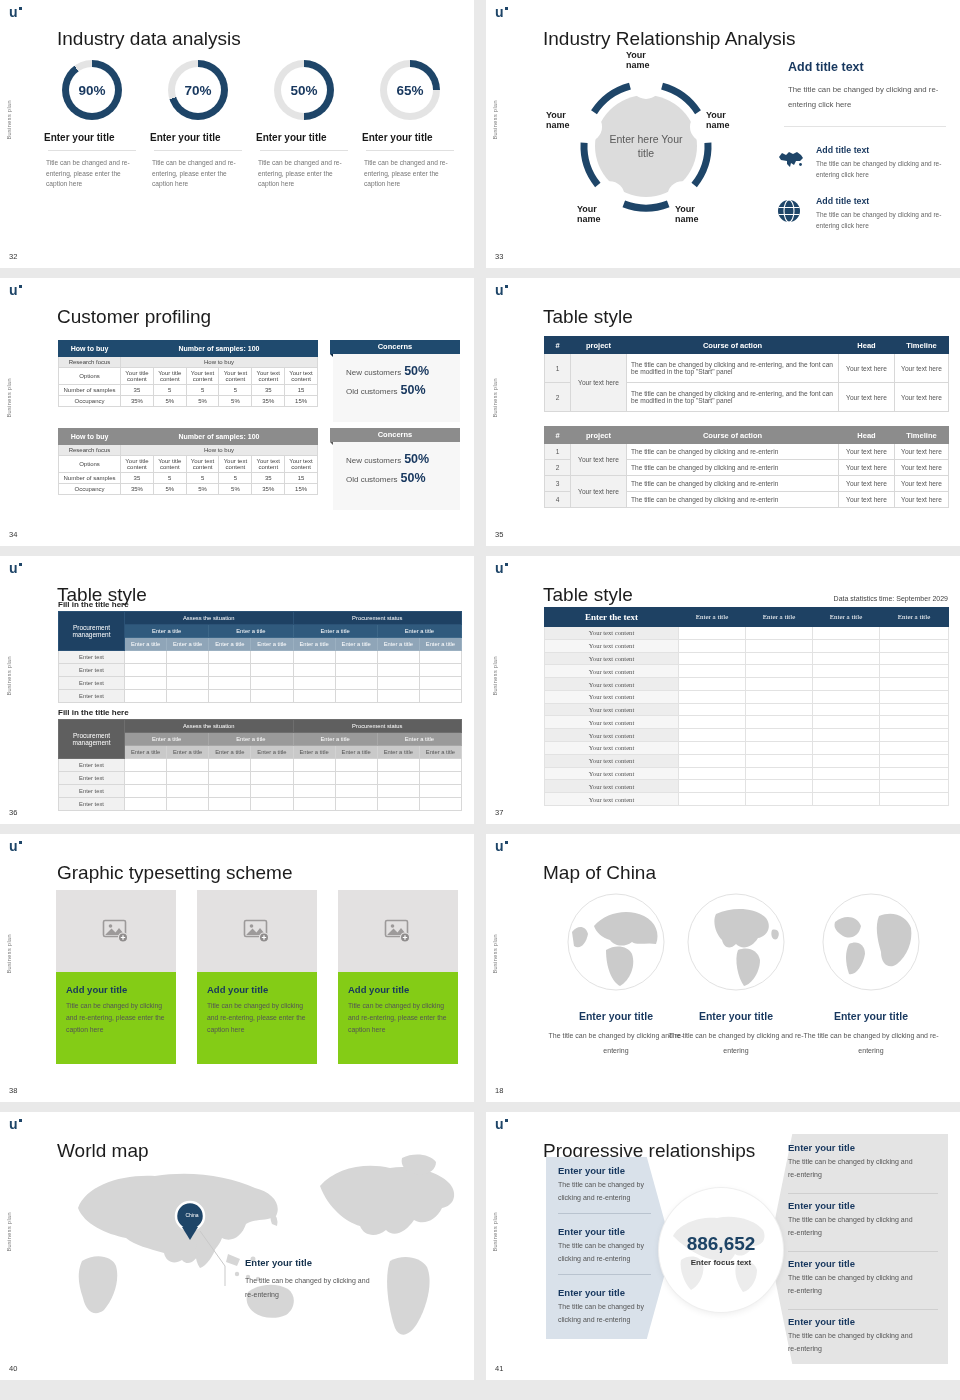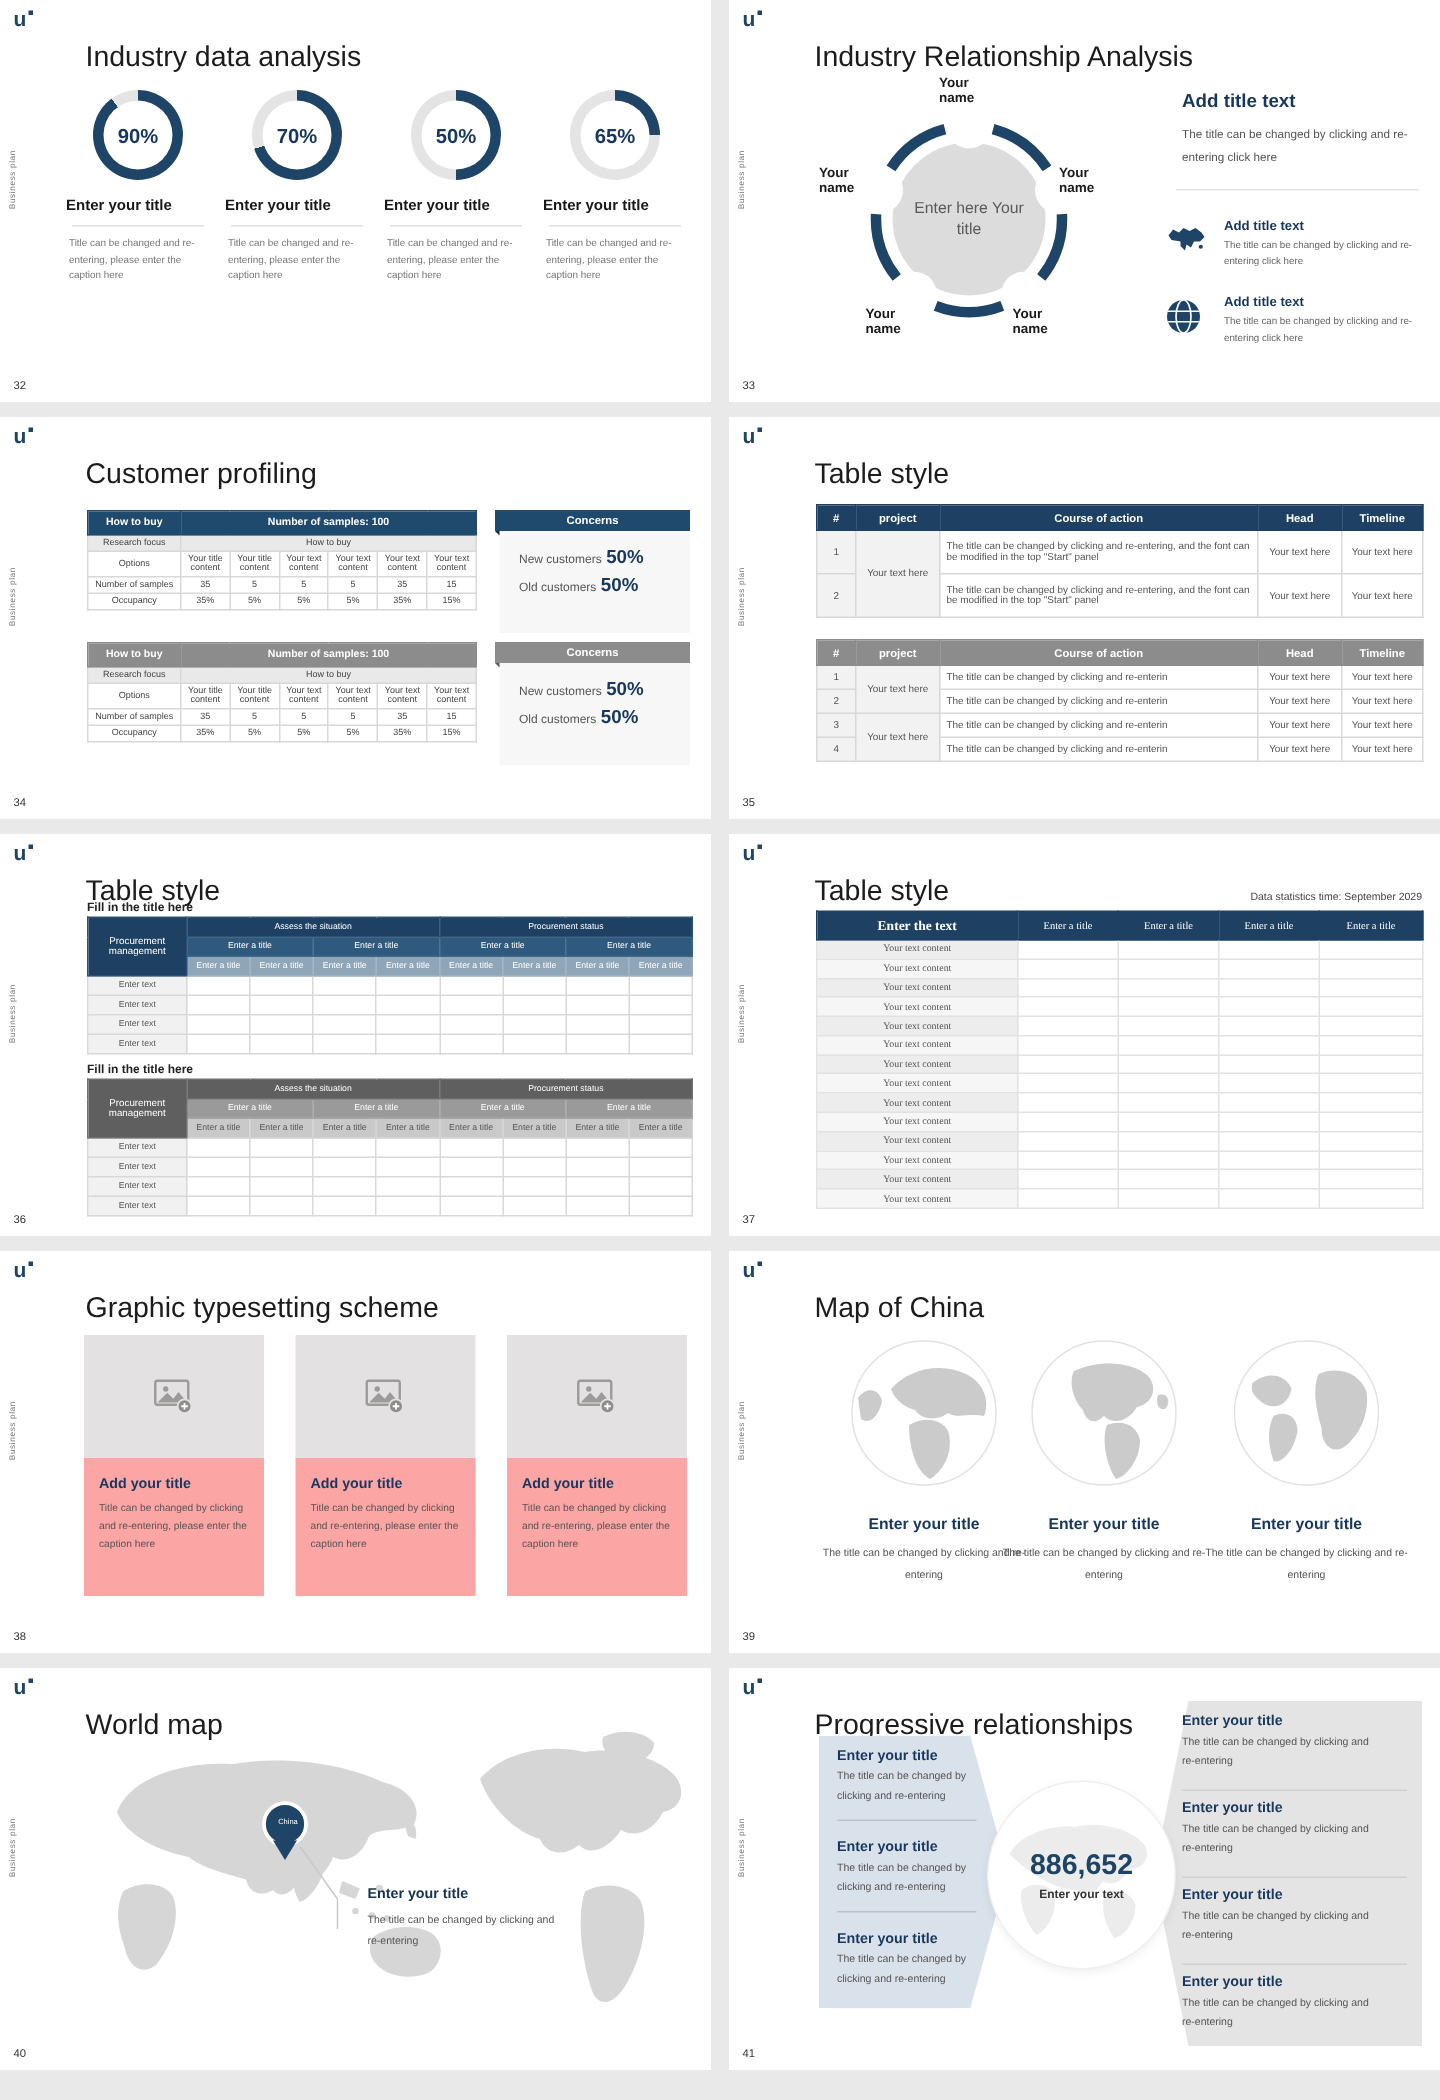--- a/index.html
+++ b/index.html
@@ -86,21 +86,21 @@
     table-layout:fixed;font-size:6.6px;color:#555;font-family:Liberation Serif, serif;}
   .t37 td{border:1px solid #e2e2e2;padding:2.4px 4px;text-align:center;}
   .t37 tr.hd td{background:#1e4163;color:#fff;font-size:7px;border-color:#1e4163;padding:4px 2px;}
   .t37 tr.hd td.first{font-size:9px;font-weight:700;}
   .t37 td.first{background:#ededed;}
   .t37 tr.alt td.first{background:#f6f6f6;}
 
   
   .card{position:absolute;top:56px;width:120px;height:174px;}
   .card .img{height:82px;background:#e3e1e1;display:flex;align-items:center;justify-content:center;}
-  .card .bd{height:92px;background:#fca5a5;padding:12px 10px 0;box-sizing:border-box;}
+  .card .bd{height:92px;background:#84cc16;padding:12px 10px 0;box-sizing:border-box;}
   .card h4{margin:0 0 5px;font-size:9.5px;color:#17375e;}
   .card p{margin:0;font-size:6.8px;color:#555;line-height:1.75;}
 
   
   .globe{position:absolute;top:58px;}
   .g-title{position:absolute;top:176px;width:140px;text-align:center;font-weight:700;font-size:10.5px;color:#17375e;}
   .g-cap{position:absolute;top:194px;width:150px;text-align:center;font-size:7px;color:#555;line-height:2.2;}
 
   
   .s40-map{position:absolute;left:50px;top:34px;}
@@ -811,21 +811,21 @@
           <path d="M28,52 C36,48 44,52 44,62 C42,74 34,84 28,82 C24,70 24,60 28,52 Z"></path>
           <path d="M58,24 C72,18 86,24 90,36 C92,50 86,64 76,72 C68,78 60,72 60,60 C56,46 54,34 58,24 Z"></path>
         </g>
     </svg>
     <div class="g-title" style="left:60px;">Enter your title</div>
     <div class="g-title" style="left:180px;">Enter your title</div>
     <div class="g-title" style="left:315px;">Enter your title</div>
     <div class="g-cap" style="left:55px;">The title can be changed by clicking and re-entering</div>
     <div class="g-cap" style="left:175px;">The title can be changed by clicking and re-entering</div>
     <div class="g-cap" style="left:310px;">The title can be changed by clicking and re-entering</div>
-    <div class="pagenum">39</div>
+    <div class="pagenum">18</div>
   </div>
 
   <div class="slide">
     <div class="logo"><span>u</span><i></i></div>
     <div class="vtext">Business plan</div>
     <div class="s-title">World map</div>
 
     <svg class="s40-map" width="412" height="212" viewBox="0 0 412 212">
       <g fill="#d6d6d6">
         <path d="M28,62 C36,40 70,28 105,30 C140,24 180,30 205,42 C222,46 232,58 226,70 C216,76 204,72 196,78 C192,90 182,97 172,92 C168,103 158,112 150,106 C146,115 138,121 132,114 C124,119 116,116 114,107 C100,103 84,99 76,92 C56,88 34,78 28,62 Z"></path>
@@ -899,18 +899,18 @@
 
     <div class="s41-circle">
       <svg width="124" height="124" viewBox="0 0 124 124">
         <g fill="#dcdcdc">
             <path d="M14,48 C20,36 40,28 58,30 C76,26 96,32 104,42 C108,50 104,58 94,58 C90,66 82,70 76,66 C72,74 64,78 58,72 C48,72 30,64 14,48 Z"></path>
             <path d="M22,72 C30,66 42,68 44,76 C46,86 40,98 32,102 C26,96 20,82 22,72 Z"></path>
             <path d="M78,74 C86,70 96,74 98,82 C98,92 92,102 84,104 C78,96 74,84 78,74 Z"></path>
           </g>
       </svg>
       <div class="s41-num">886,652</div>
-      <div class="s41-numcap">Enter your text</div>
+      <div class="s41-numcap">Enter focus text</div>
     </div>
     <div class="pagenum">41</div>
   </div>
 
 </div>
 
 </body></html>

